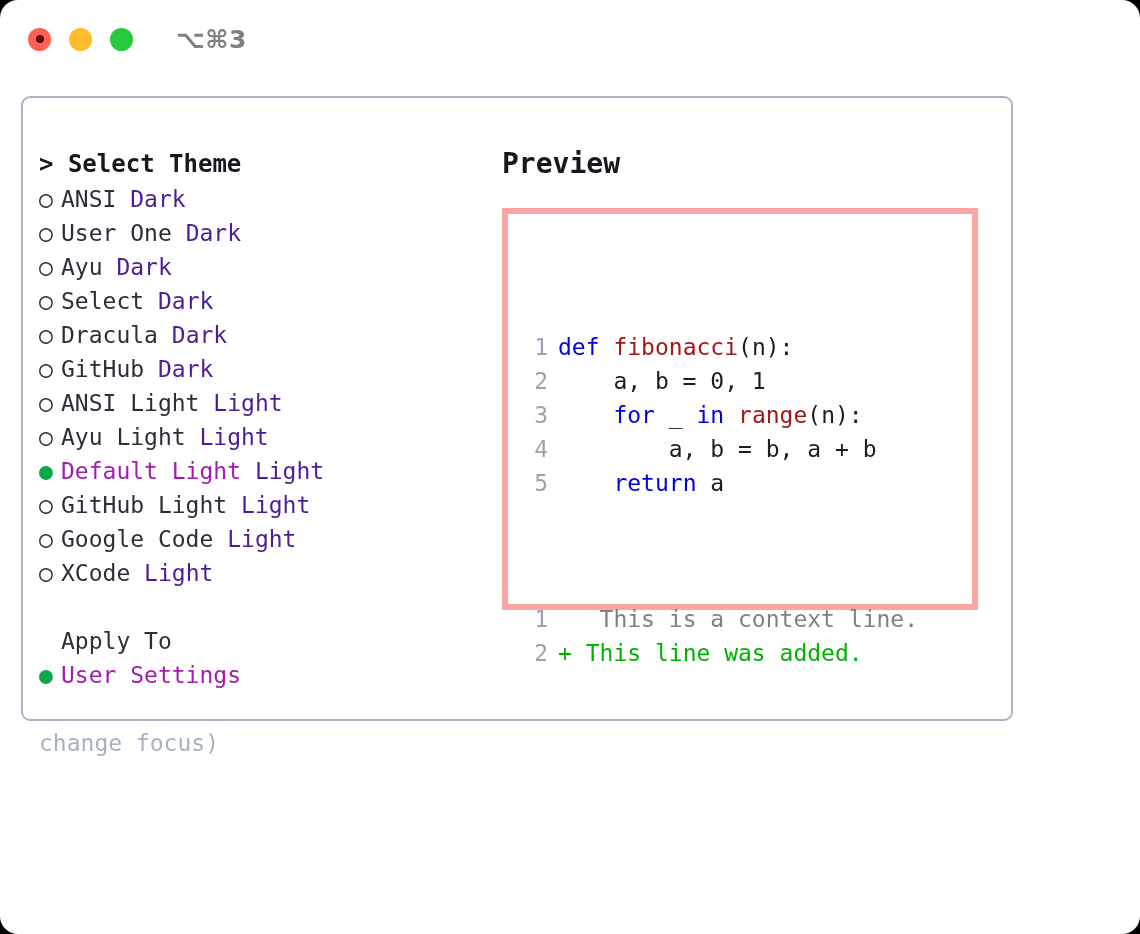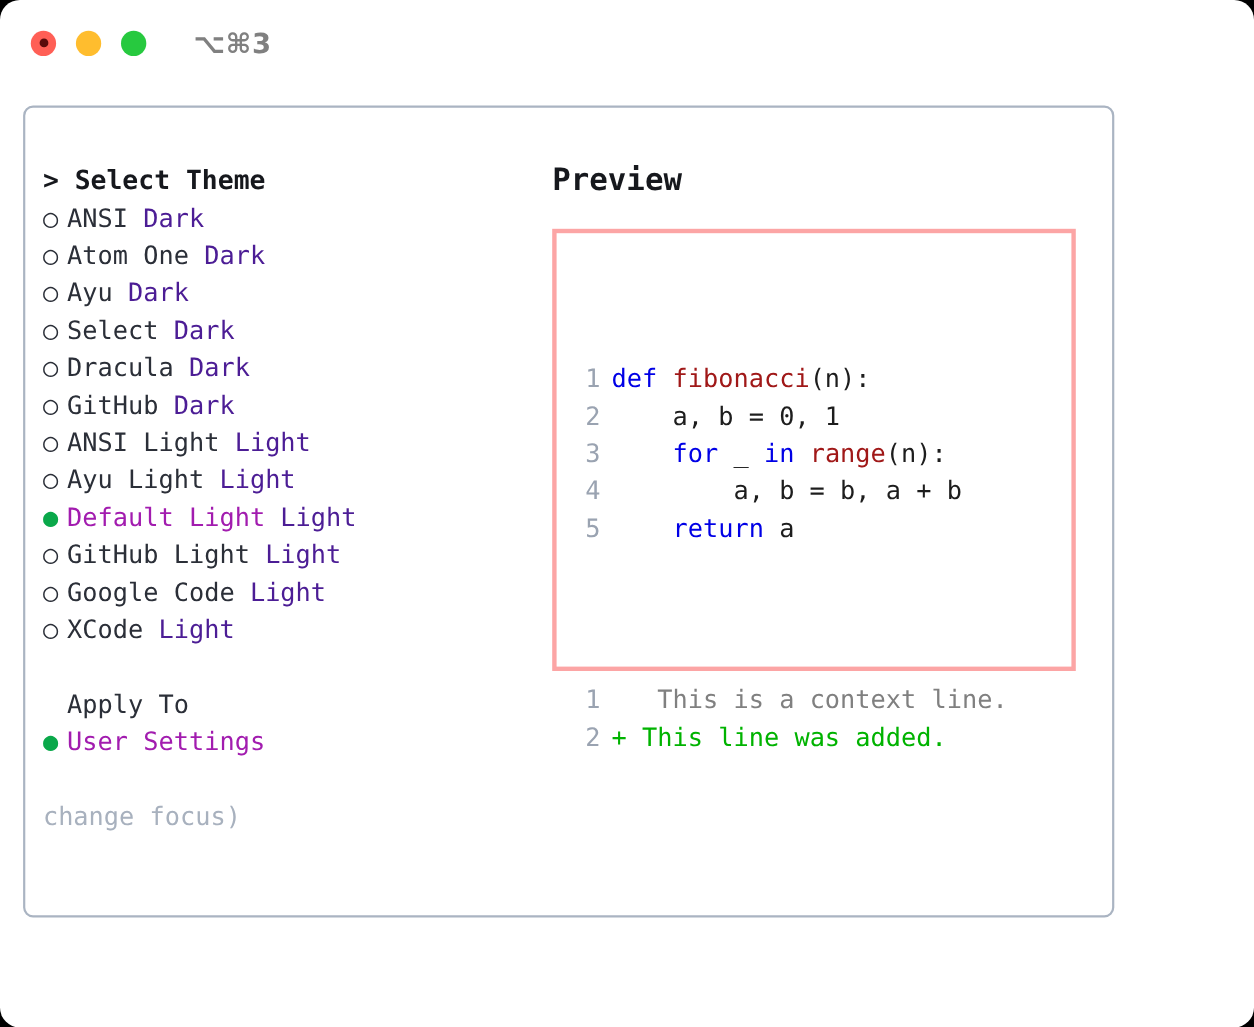--- a/index.html
+++ b/index.html
@@ -70,21 +70,21 @@
     letter-spacing: 0.5px;
     font-family: "DejaVu Sans", "Liberation Sans", sans-serif;
   }
 
   
   .panel {
     position: absolute;
     left: 21px;
     top: 96px;
     width: 992px;
-    height: 738px;
+    height: 625px;
     border: 2px solid #aab4c2;
     border-radius: 9px;
     box-sizing: border-box;
     background: #ffffff;
   }
 
   .columns {
     position: absolute;
     left: 0; top: 0;
     width: 100%; height: 100%;
@@ -138,21 +138,21 @@
   .preview-title {
     font-size: 28px;
     font-weight: bold;
     color: #16181d;
     line-height: 36px;
   }
   .preview-box {
     margin-top: 26px;
     width: 476px;
     height: 402px;
-    border: 4px solid #fca5a5;
+    border: 6px solid #fca5a5;
     box-sizing: border-box;
     background: #ffffff;
     position: relative;
   }
   .code {
     position: absolute;
     left: 16px;
     top: 48px;
     font-size: 23px;
     line-height: 34px;
@@ -161,21 +161,21 @@
   .ln {
     display: inline-block;
     width: 24px;
     text-align: right;
     color: #9aa3b1;
     margin-right: 10px;
   }
   .kw   { color: #0000e6; }
   .fn   { color: #a01818; }
   .plain{ color: #1d1d1d; }
-  .diff-block { margin-top: 54px; }
+  .diff-block { margin-top: 34px; }
   .ctx  { color: #808080; }
   .del  { color: #cc0000; }
   .add  { color: #00b300; }
 </style>
 </head>
 <body>
 
 <div class="window">
 
   <div class="titlebar">
@@ -187,21 +187,21 @@
     <span class="title-shortcut">⌥⌘3</span>
   </div>
 
   <div class="panel">
     <div class="columns">
 
       <div class="left-col">
         <div class="row heading">&gt; Select Theme</div>
         <div id="theme-list">
             <div class="row"><span class="bullet">○</span><span class="name">ANSI</span><span> </span><span class="variant">Dark</span></div>
-            <div class="row"><span class="bullet">○</span><span class="name">Atom One</span><span> </span><span class="variant">Dark</span></div>
+            <div class="row"><span class="bullet">○</span><span class="name">User One</span><span> </span><span class="variant">Dark</span></div>
             <div class="row"><span class="bullet">○</span><span class="name">Ayu</span><span> </span><span class="variant">Dark</span></div>
             <div class="row"><span class="bullet">○</span><span class="name">Select</span><span> </span><span class="variant">Dark</span></div>
             <div class="row"><span class="bullet">○</span><span class="name">Dracula</span><span> </span><span class="variant">Dark</span></div>
             <div class="row"><span class="bullet">○</span><span class="name">GitHub</span><span> </span><span class="variant">Dark</span></div>
             <div class="row"><span class="bullet">○</span><span class="name">ANSI Light</span><span> </span><span class="variant">Light</span></div>
             <div class="row"><span class="bullet">○</span><span class="name">Ayu Light</span><span> </span><span class="variant">Light</span></div>
             <div class="row selected"><span class="bullet selected">●</span><span class="name">Default Light</span><span> </span><span class="variant">Light</span></div>
             <div class="row"><span class="bullet">○</span><span class="name">GitHub Light</span><span> </span><span class="variant">Light</span></div>
             <div class="row"><span class="bullet">○</span><span class="name">Google Code</span><span> </span><span class="variant">Light</span></div>
             <div class="row"><span class="bullet">○</span><span class="name">XCode</span><span> </span><span class="variant">Light</span></div>

